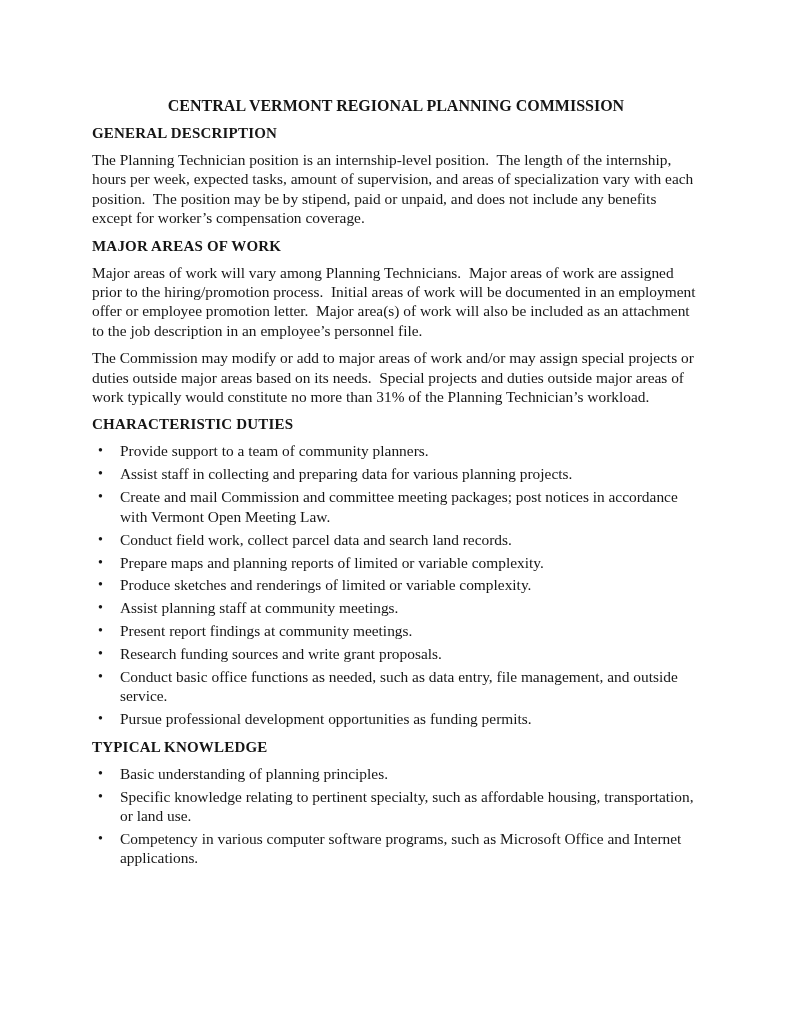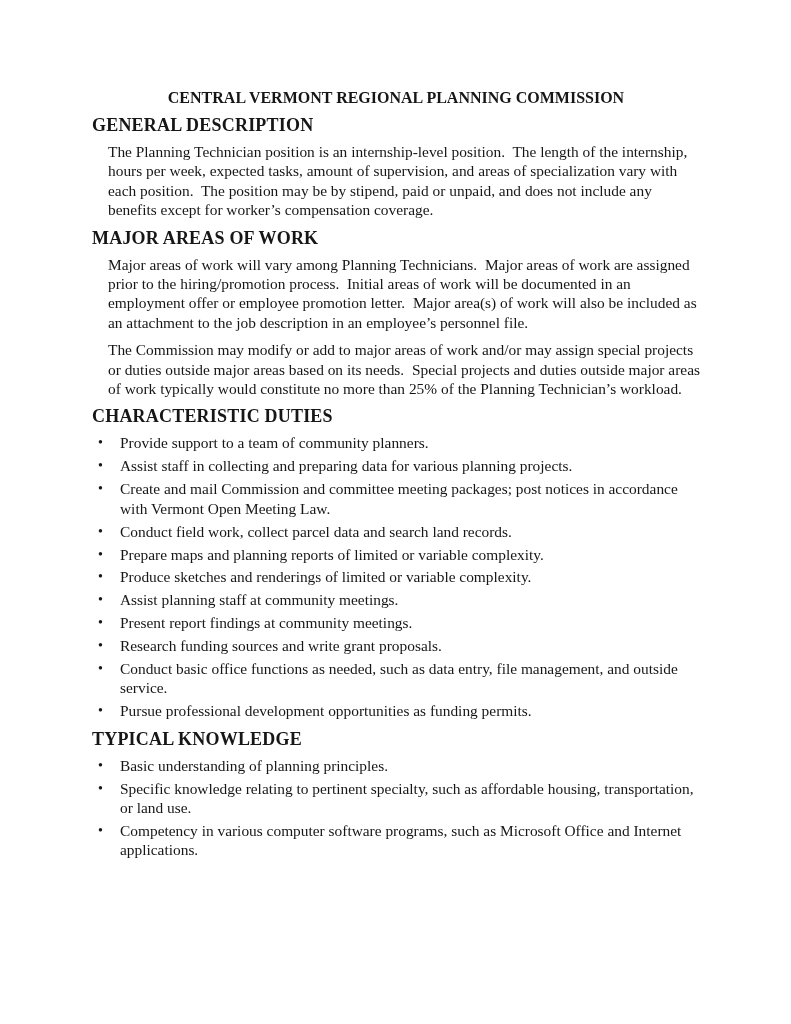--- a/index.html
+++ b/index.html
@@ -21,31 +21,31 @@
     overflow: hidden;
   }
   .doc-header {
     margin-bottom: 6px;
   }
   .doc-title {
     text-align: center;
     font-weight: 700;
     font-size: 16px;
     line-height: 19px;
-    margin: 0 0 7px 0;
+    margin: 8px 0 7px 0;
   }
   .section-heading {
     font-weight: 700;
-    font-size: 18px;
+    font-size: 15px;
     line-height: 19px;
     margin: 9px 0 7px 0;
     letter-spacing: 0.2px;
   }
   p.body-par {
-    margin: 0 0 8px 16px;
+    margin: 0 0 8px 0;
     white-space: pre-wrap;
   }
   ul.bullet-list {
     list-style: none;
     margin: 2px 0 8px 0;
     padding: 0;
   }
   ul.bullet-list li {
     display: flex;
     margin: 0 0 3.5px 0;
@@ -72,21 +72,21 @@
   </div>
 
   <div class="section">
     <div class="section-heading">GENERAL DESCRIPTION</div>
     <p class="body-par">The Planning Technician position is an internship-level position.  The length of the internship, hours per week, expected tasks, amount of supervision, and areas of specialization vary with each position.  The position may be by stipend, paid or unpaid, and does not include any benefits except for worker’s compensation coverage.</p>
   </div>
 
   <div class="section">
     <div class="section-heading">MAJOR AREAS OF WORK</div>
     <p class="body-par">Major areas of work will vary among Planning Technicians.  Major areas of work are assigned prior to the hiring/promotion process.  Initial areas of work will be documented in an employment offer or employee promotion letter.  Major area(s) of work will also be included as an attachment to the job description in an employee’s personnel file.</p>
-    <p class="body-par">The Commission may modify or add to major areas of work and/or may assign special projects or duties outside major areas based on its needs.  Special projects and duties outside major areas of work typically would constitute no more than 25% of the Planning Technician’s workload.</p>
+    <p class="body-par">The Commission may modify or add to major areas of work and/or may assign special projects or duties outside major areas based on its needs.  Special projects and duties outside major areas of work typically would constitute no more than 31% of the Planning Technician’s workload.</p>
   </div>
 
   <div class="section">
     <div class="section-heading">CHARACTERISTIC DUTIES</div>
     <ul class="bullet-list">
       <li>
           <span class="bullet">•</span>
           <span class="li-text">Provide support to a team of community planners.</span>
         </li>
       <li>

